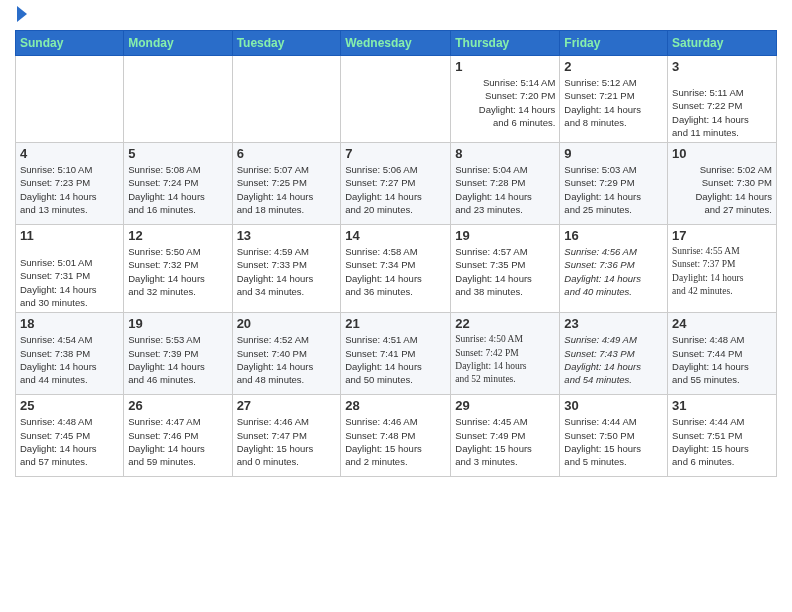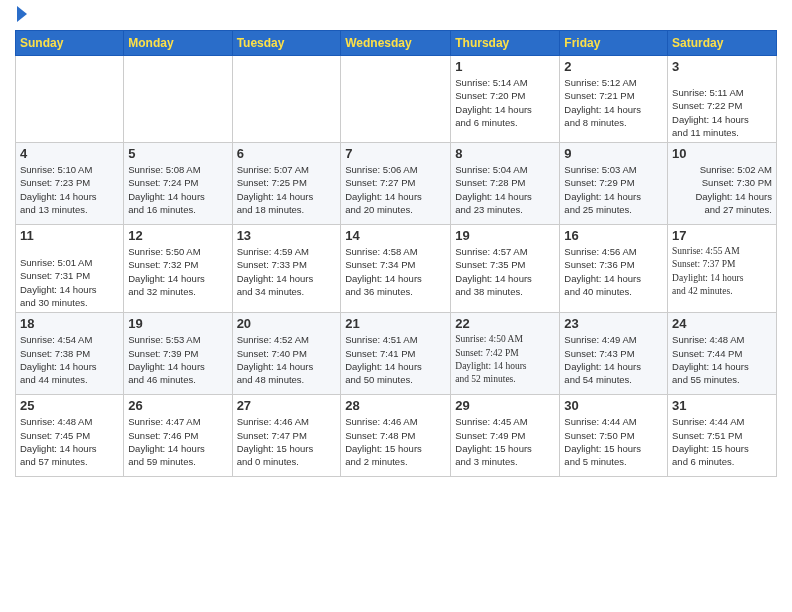--- a/index.html
+++ b/index.html
@@ -60,21 +60,21 @@
     .location {
       font-size: 16px;
       color: #555;
     }
     .calendar {
       width: 100%;
       border-collapse: collapse;
     }
     .calendar th {
       background-color: #2a6dc9;
-      color: #fde047;
+      color: #86efac;
       font-size: 12px;
       padding: 5px 4px;
       text-align: left;
       border: 1px solid #1a5ab8;
     }
     .calendar td {
       vertical-align: top;
       border: 1px solid #ccc;
       padding: 3px 4px;
       font-size: 9.5px;
@@ -132,21 +132,21 @@
         </tr>
     </thead>
     <tbody id="calendar-body">
     <tr>
           <td class="empty-cell"></td>
           <td class="empty-cell"></td>
           <td class="empty-cell"></td>
           <td class="empty-cell"></td>
           <td>
             <div class="day-number">1</div>
-            <div class="day-info" style="white-space: pre-line;">Sunrise: 5:14 AM
+            <div class="day-info" style="white-space: pre-line; text-align: right;">Sunrise: 5:14 AM
 Sunset: 7:20 PM
 Daylight: 14 hours
 and 6 minutes.</div>
           </td>
           <td>
             <div class="day-number">2</div>
             <div class="day-info" style="white-space: pre-line;">Sunrise: 5:12 AM
 Sunset: 7:21 PM
 Daylight: 14 hours
 and 8 minutes.</div>
@@ -241,21 +241,21 @@
           </td>
           <td>
             <div class="day-number">19</div>
             <div class="day-info" style="white-space: pre-line;">Sunrise: 4:57 AM
 Sunset: 7:35 PM
 Daylight: 14 hours
 and 38 minutes.</div>
           </td>
           <td>
             <div class="day-number">16</div>
-            <div class="day-info" style="white-space: pre-line;">Sunrise: 4:56 AM
+            <div class="day-info" style="white-space: pre-line; font-style: italic;">Sunrise: 4:56 AM
 Sunset: 7:36 PM
 Daylight: 14 hours
 and 40 minutes.</div>
           </td>
           <td>
             <div class="day-number">17</div>
             <div class="day-info" style="white-space: pre-line; font-family: Liberation Serif, serif;">Sunrise: 4:55 AM
 Sunset: 7:37 PM
 Daylight: 14 hours
 and 42 minutes.</div>
@@ -292,21 +292,21 @@
           </td>
           <td>
             <div class="day-number">22</div>
             <div class="day-info" style="white-space: pre-line; font-family: Liberation Serif, serif;">Sunrise: 4:50 AM
 Sunset: 7:42 PM
 Daylight: 14 hours
 and 52 minutes.</div>
           </td>
           <td>
             <div class="day-number">23</div>
-            <div class="day-info" style="white-space: pre-line;">Sunrise: 4:49 AM
+            <div class="day-info" style="white-space: pre-line; font-style: italic;">Sunrise: 4:49 AM
 Sunset: 7:43 PM
 Daylight: 14 hours
 and 54 minutes.</div>
           </td>
           <td>
             <div class="day-number">24</div>
             <div class="day-info" style="white-space: pre-line;">Sunrise: 4:48 AM
 Sunset: 7:44 PM
 Daylight: 14 hours
 and 55 minutes.</div>

